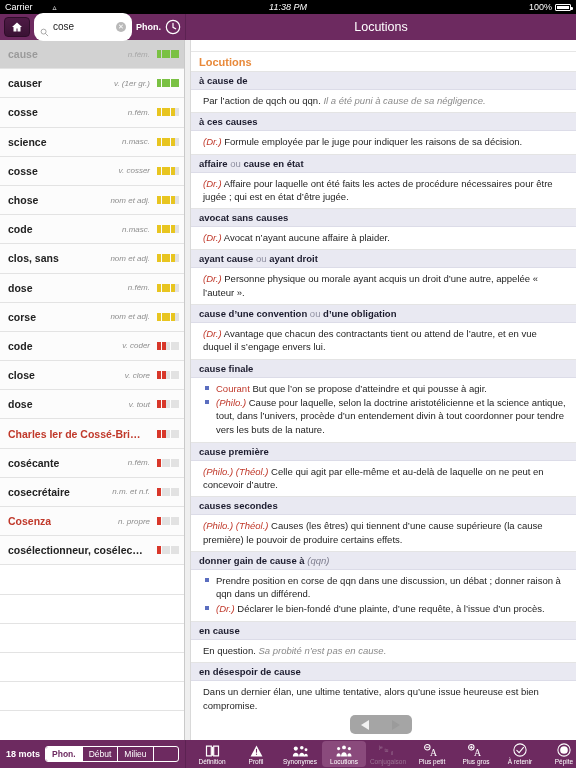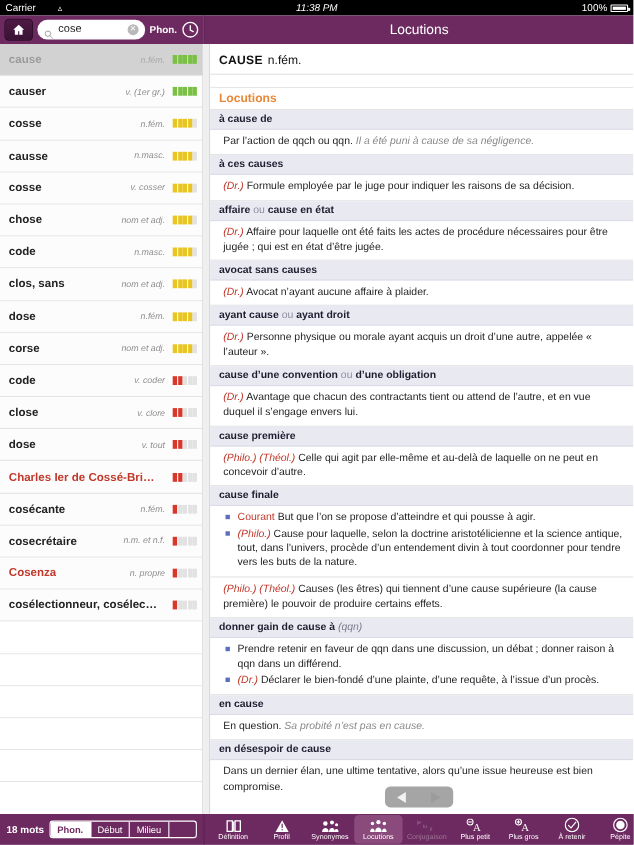--- a/index.html
+++ b/index.html
@@ -31,21 +31,21 @@
     padding:0 4px;gap:4px;
   }
   .home-btn{
     width:26px;height:20px;border-radius:4px;
     background:linear-gradient(#4e1a45,#3a1234);
     display:flex;align-items:center;justify-content:center;
     border:1px solid #2e0d29;flex:0 0 26px;
   }
   .home-btn svg{width:12px;height:12px;fill:#fff;}
   .searchbox{
-    flex:1;height:18px;background:#fff;border-radius:9px;
+    flex:1;height:28px;background:#fff;border-radius:9px;
     display:flex;align-items:center;padding:0 6px;gap:4px;position:relative;
   }
   .searchbox .mag{width:9px;height:9px;flex:0 0 9px;}
   .searchbox .mag svg{width:9px;height:9px;stroke:#8a8a8a;fill:none;stroke-width:1.6;}
   .search-val{font-size:10px;color:#1a1a1a;flex:1;line-height:18px;}
   .clear-x{
     width:10px;height:10px;border-radius:50%;background:#b9b9b9;color:#fff;
     font-size:7px;line-height:10px;text-align:center;flex:0 0 10px;
   }
   .phon-lbl{color:#fff;font-size:9px;font-weight:bold;}
@@ -235,21 +235,21 @@
           <span class="pos">n.fém.</span>
           <span class="freq" style="--fc: #e8c520;">
             <i class="on"></i>
             <i class="on"></i>
             <i class="on"></i>
             <i class="on"></i>
             <i></i>
           </span>
         </div>
         <div class="srow">
-          <span class="w">causse</span>
+          <span class="w">science</span>
           <span class="pos">n.masc.</span>
           <span class="freq" style="--fc: #e8c520;">
             <i class="on"></i>
             <i class="on"></i>
             <i class="on"></i>
             <i class="on"></i>
             <i></i>
           </span>
         </div>
         <div class="srow">
@@ -411,24 +411,20 @@
         <div class="srow empty"></div>
         <div class="srow empty"></div>
         <div class="srow empty"></div>
         <div class="srow empty"></div>
       </div>
 
     <div class="content">
       <div class="gutter"></div>
       <div class="cbody">
 
-        <div class="entry-head">
-          <span class="hw">CAUSE</span>
-          <span class="hp">n.fém.</span>
-        </div>
         <div class="spacer-row"></div>
         <div class="sec-title">Locutions</div>
 
         <div id="loclist">
             <div class="loc">
               <div class="loc-h"><span>à cause de</span></div>
               <div class="loc-b">Par l’action de qqch ou qqn. <span class="ex">Il a été puni à cause de sa négligence.</span></div>
             </div>
             <div class="loc">
               <div class="loc-h"><span>à ces causes</span></div>
@@ -442,42 +438,43 @@
               <div class="loc-h"><span>avocat sans causes</span></div>
               <div class="loc-b"><span class="dom">(Dr.)</span> Avocat n’ayant aucune affaire à plaider.</div>
             </div>
             <div class="loc">
               <div class="loc-h"><span>ayant cause</span><span class="ou"> ou </span><span>ayant droit</span></div>
               <div class="loc-b"><span class="dom">(Dr.)</span> Personne physique ou morale ayant acquis un droit d’une autre, appelée « l’auteur ».</div>
             </div>
             <div class="loc">
               <div class="loc-h"><span>cause d’une convention</span><span class="ou"> ou </span><span>d’une obligation</span></div>
               <div class="loc-b"><span class="dom">(Dr.)</span> Avantage que chacun des contractants tient ou attend de l’autre, et en vue duquel il s’engage envers lui.</div>
-            </div>
-            <div class="loc">
-              <div class="loc-h"><span>cause première</span></div>
-              <div class="loc-b"><span class="dom">(Philo.) (Théol.)</span> Celle qui agit par elle-même et au-delà de laquelle on ne peut en concevoir d’autre.</div>
             </div>
             <div class="loc">
               <div class="loc-h"><span>cause finale</span></div>
               <div class="loc-b">
                 <ul class="bl">
                   <li><span class="dom-u">Courant</span> But que l’on se propose d’atteindre et qui pousse à agir.</li>
                   <li><span class="dom">(Philo.)</span> Cause pour laquelle, selon la doctrine aristotélicienne et la science antique, tout, dans l’univers, procède d’un entendement divin à tout coordonner pour tendre vers les buts de la nature.</li>
                 </ul>
               </div>
             </div>
             <div class="loc">
+              <div class="loc-h"><span>cause première</span></div>
+              <div class="loc-b"><span class="dom">(Philo.) (Théol.)</span> Celle qui agit par elle-même et au-delà de laquelle on ne peut en concevoir d’autre.</div>
+            </div>
+            <div class="loc">
+              <div class="loc-h"><span>causes secondes</span></div>
               <div class="loc-b"><span class="dom">(Philo.) (Théol.)</span> Causes (les êtres) qui tiennent d’une cause supérieure (la cause première) le pouvoir de produire certains effets.</div>
             </div>
             <div class="loc">
               <div class="loc-h"><span>donner gain de cause à </span><span class="q">(qqn)</span></div>
               <div class="loc-b">
                 <ul class="bl">
-                  <li>Prendre retenir en faveur de qqn dans une discussion, un débat ; donner raison à qqn dans un différend.</li>
+                  <li>Prendre position en corse de qqn dans une discussion, un débat ; donner raison à qqn dans un différend.</li>
                   <li><span class="dom">(Dr.)</span> Déclarer le bien-fondé d’une plainte, d’une requête, à l’issue d’un procès.</li>
                 </ul>
               </div>
             </div>
             <div class="loc">
               <div class="loc-h"><span>en cause</span></div>
               <div class="loc-b">En question. <span class="ex">Sa probité n’est pas en cause.</span></div>
             </div>
             <div class="loc">
               <div class="loc-h"><span>en désespoir de cause</span></div>

